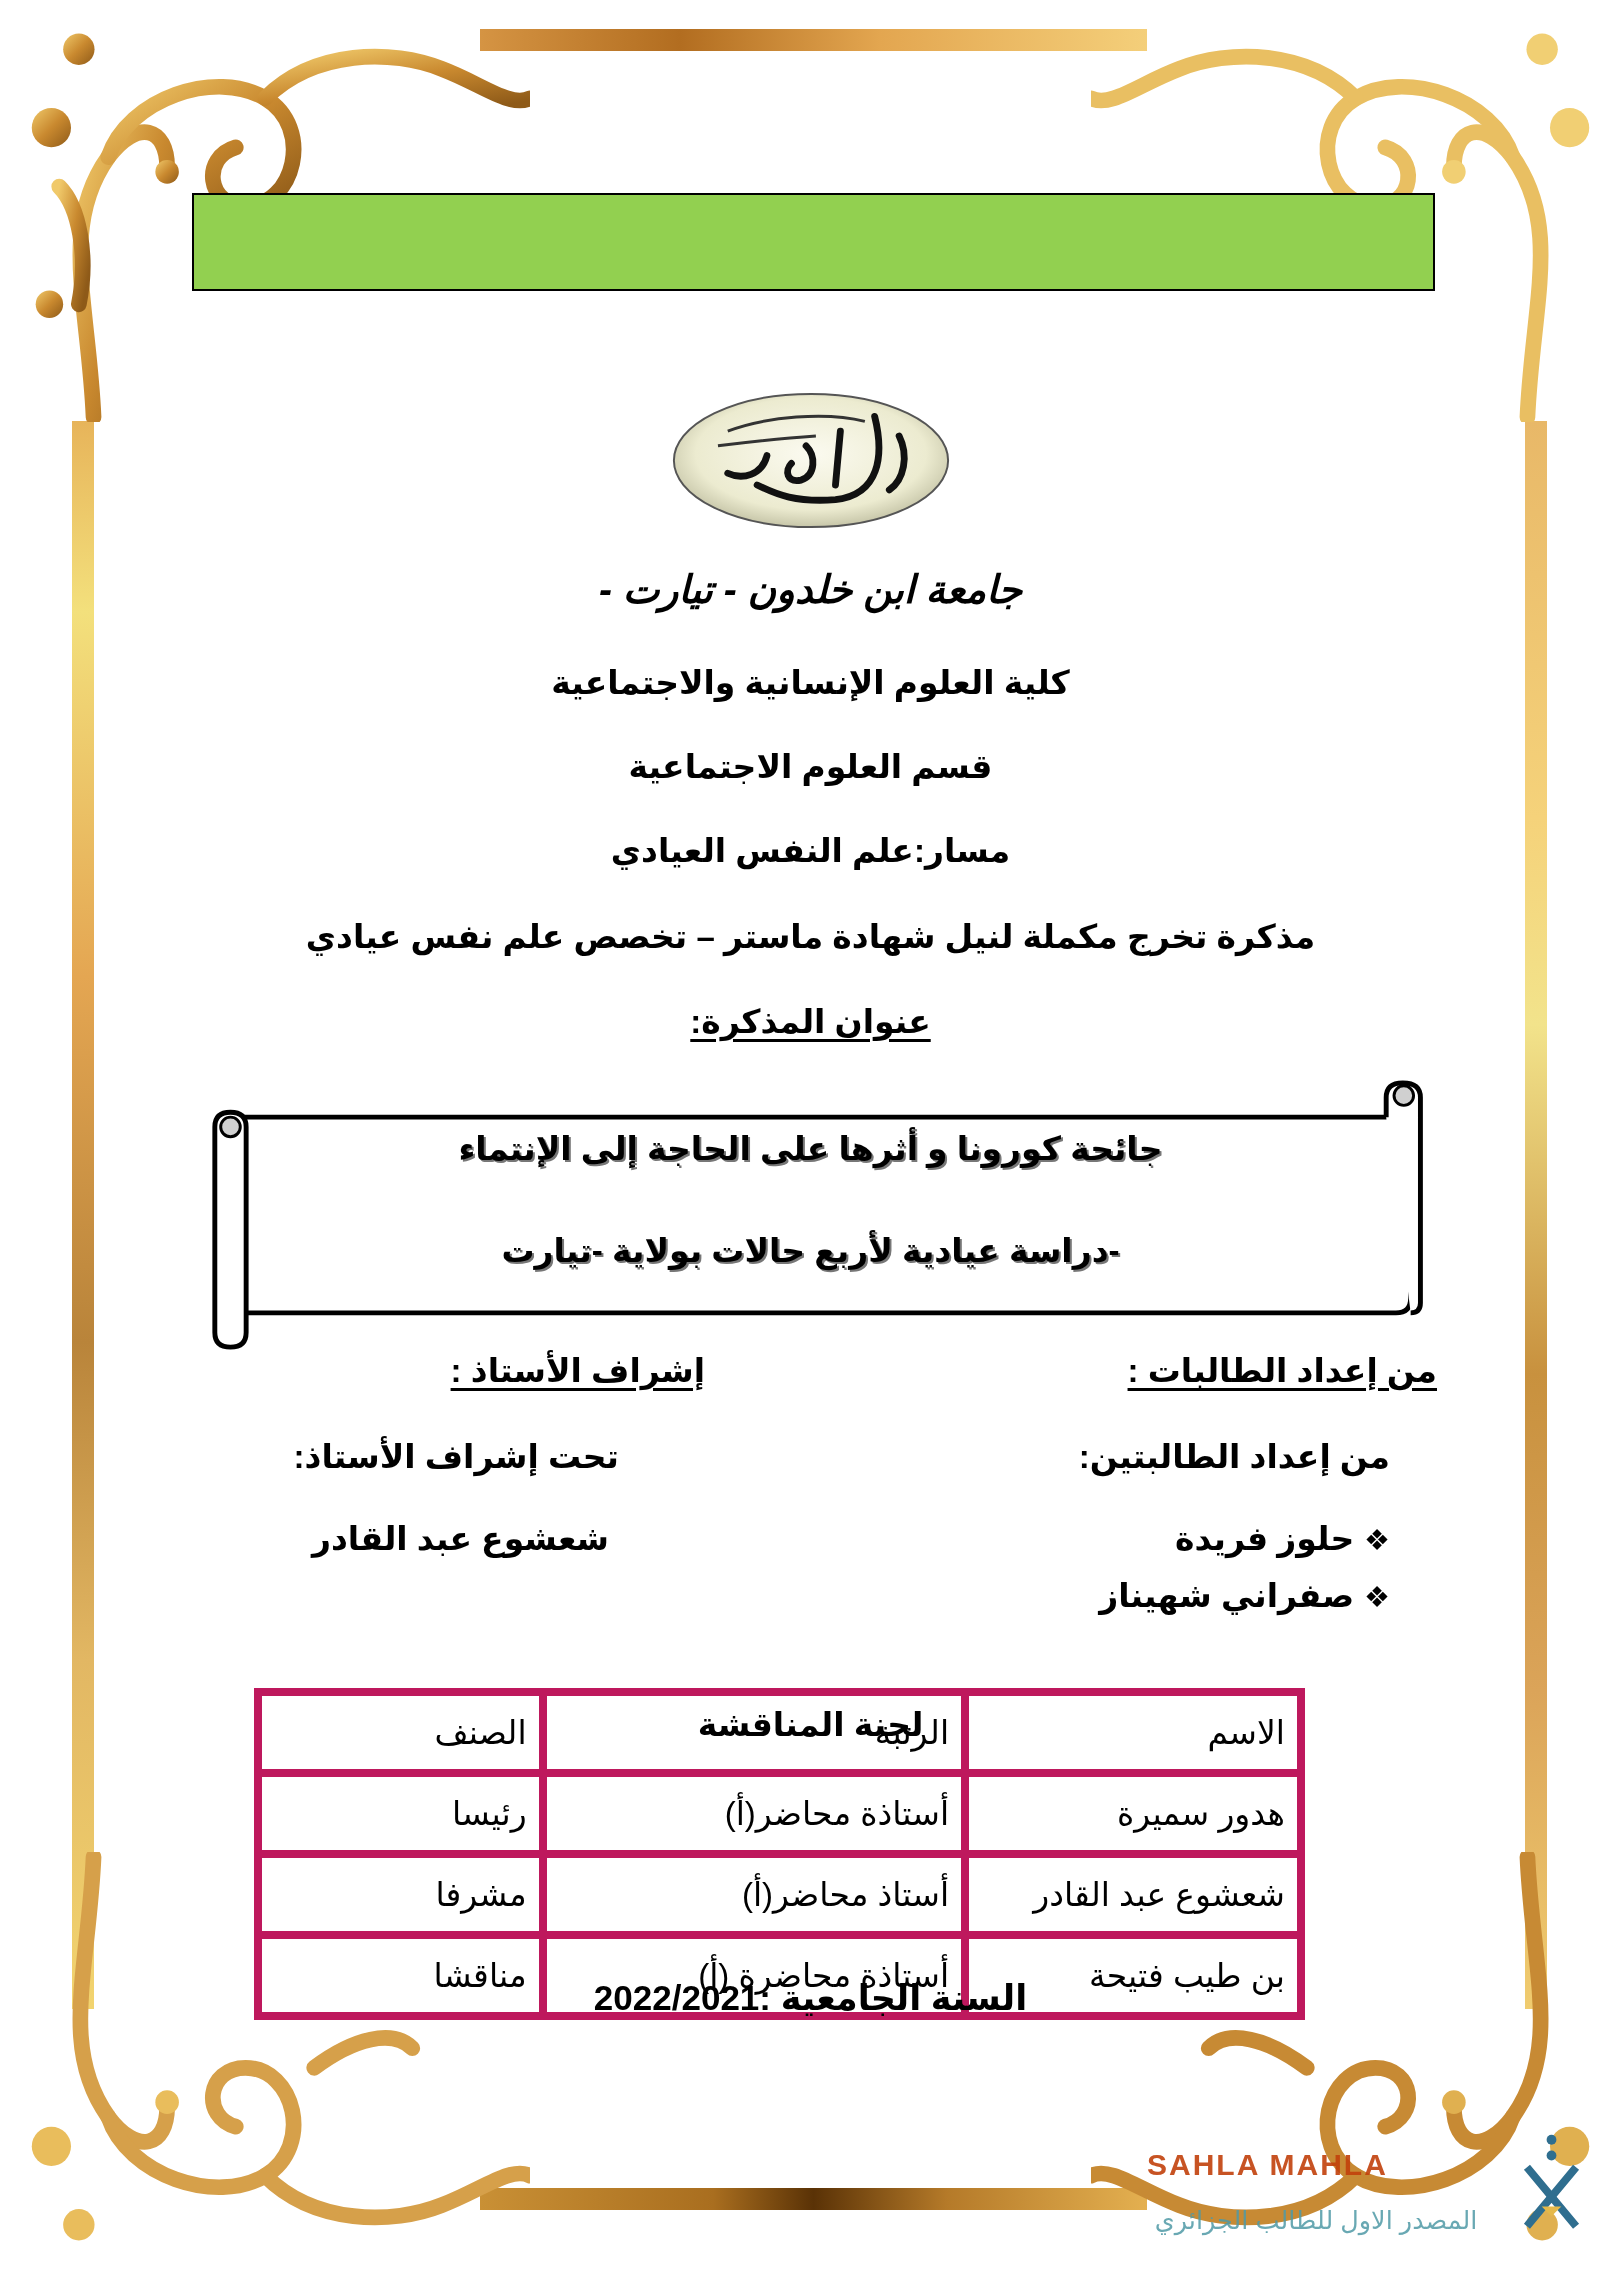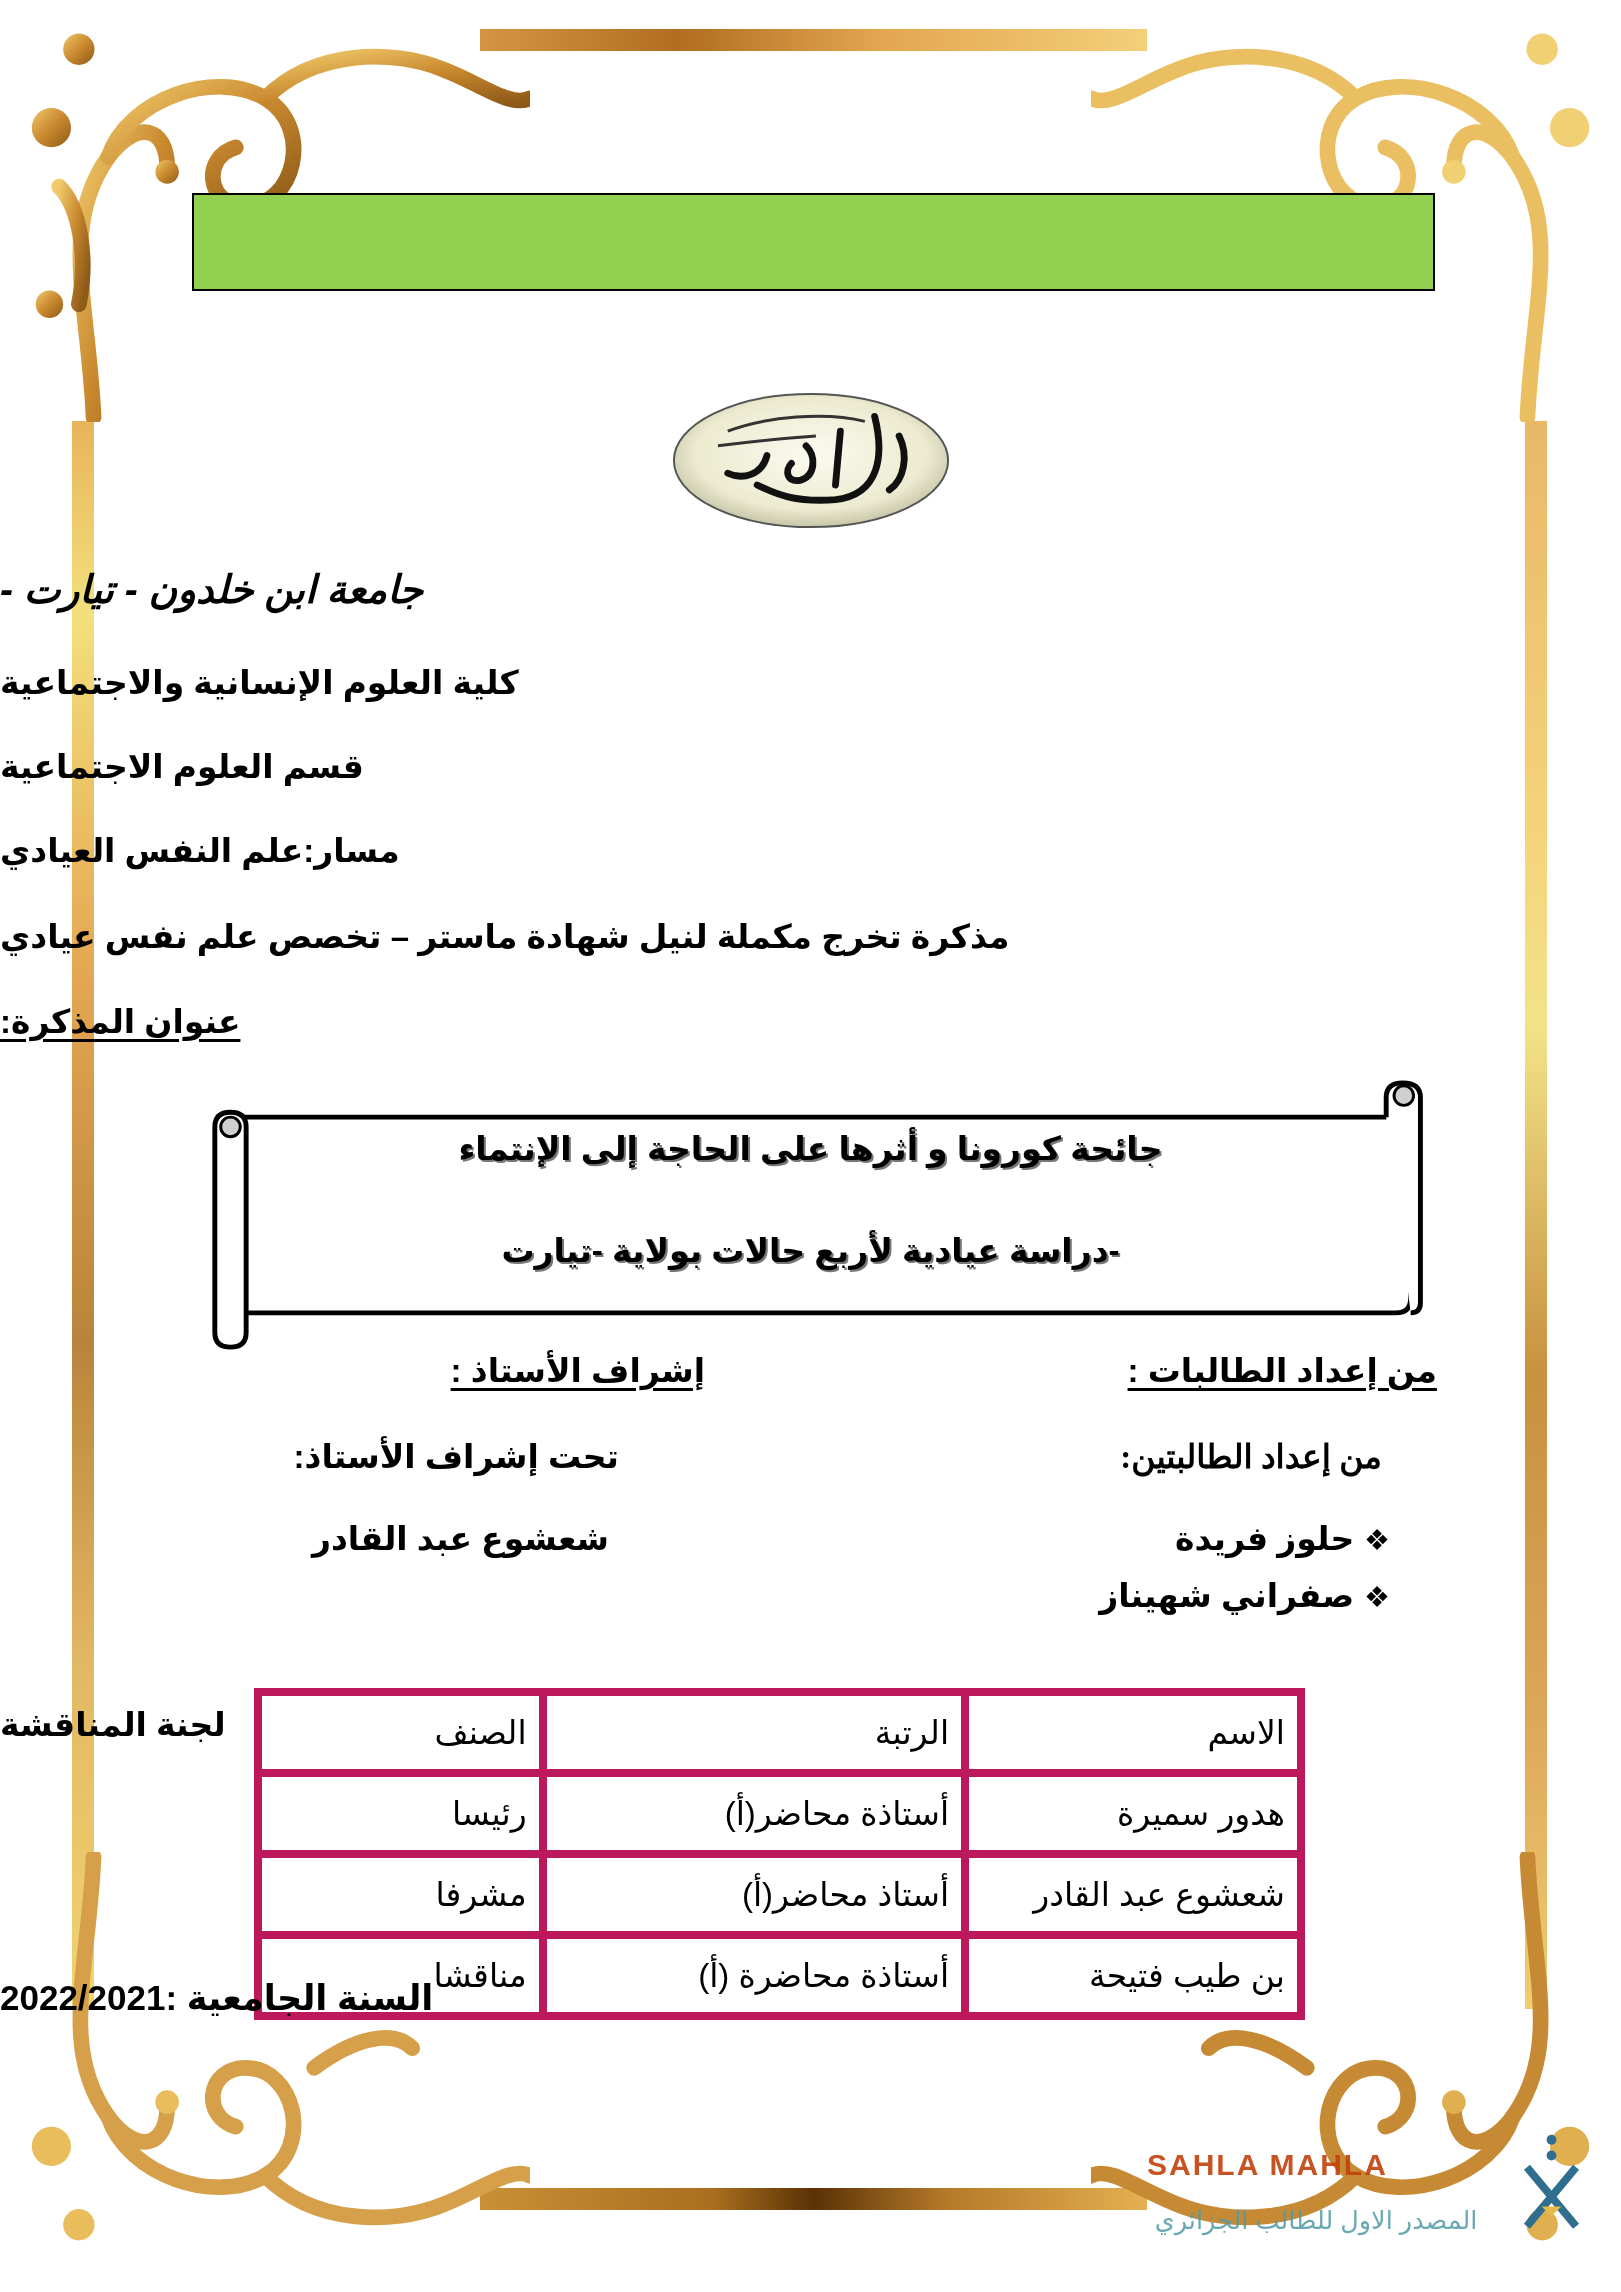--- a/index.html
+++ b/index.html
@@ -24,42 +24,42 @@
     .corner.bl { left:19.6px; bottom:29px; transform:scaleY(-1); }
     .corner.br { right:19.6px; bottom:29px; transform:scale(-1,-1); }
 
     
     .green-bar { position:absolute; left:192px; top:193px; width:1243px; height:98px;
       border:2px solid #000; box-sizing:border-box; }
 
     
     .logo { position:absolute; left:669px; top:387px; width:284px; height:147px; }
 
-    .line { position:absolute; left:0; width:1621px; text-align:left; font-weight:bold; white-space:nowrap; }
+    .line { position:absolute; left:0; width:1621px; text-align:center; font-weight:bold; white-space:nowrap; }
     .uni { top:567px; font-size:39px; font-style:italic; }
     .fac { top:663px; font-size:33px; }
     .dep { top:747px; font-size:33px; }
     .track { top:831px; font-size:33px; }
     .memo { top:917px; font-size:33px; }
     .memo-title { top:1002px; font-size:33px; }
     .memo-title span { text-decoration:underline; text-decoration-thickness:2.9px; text-underline-offset:5.9px; }
 
     
     .scroll { position:absolute; left:206px; top:1078px; width:1235px; height:274px; }
     .scroll-text { position:absolute; left:0; width:1621px; text-align:center; font-weight:bold; font-size:33px;
       text-shadow:2px 2px 0 #777; }
     .st1 { top:1129px; }
     .st2 { top:1231px; }
 
     
     .blk { position:absolute; font-weight:bold; font-size:33px; white-space:nowrap; }
     .u { text-decoration:underline; text-decoration-thickness:2.9px; text-underline-offset:5.9px; }
     .students-h { right:184px; top:1351px; }
     .sup-h { right:916px; top:1351px; }
-    .students-sub { right:239px; top:1437px;font-family:Liberation Serif, serif; }
+    .students-sub { right:231px; top:1437px; }
     .sup-sub { right:1002px; top:1437px; }
     .student1 { right:231px; top:1519px; }
     .student2 { right:231px; top:1576px; }
     .sup-name { right:1012px; top:1519px; }
     .bullet { font-size:29px; margin-left:9.8px; }
 
     
     .committee-title { top:1705px; font-size:33px; }
     table.committee { position:absolute; left:254px; top:1688px; width:1051px; border-collapse:collapse;
       font-size:33px; }

